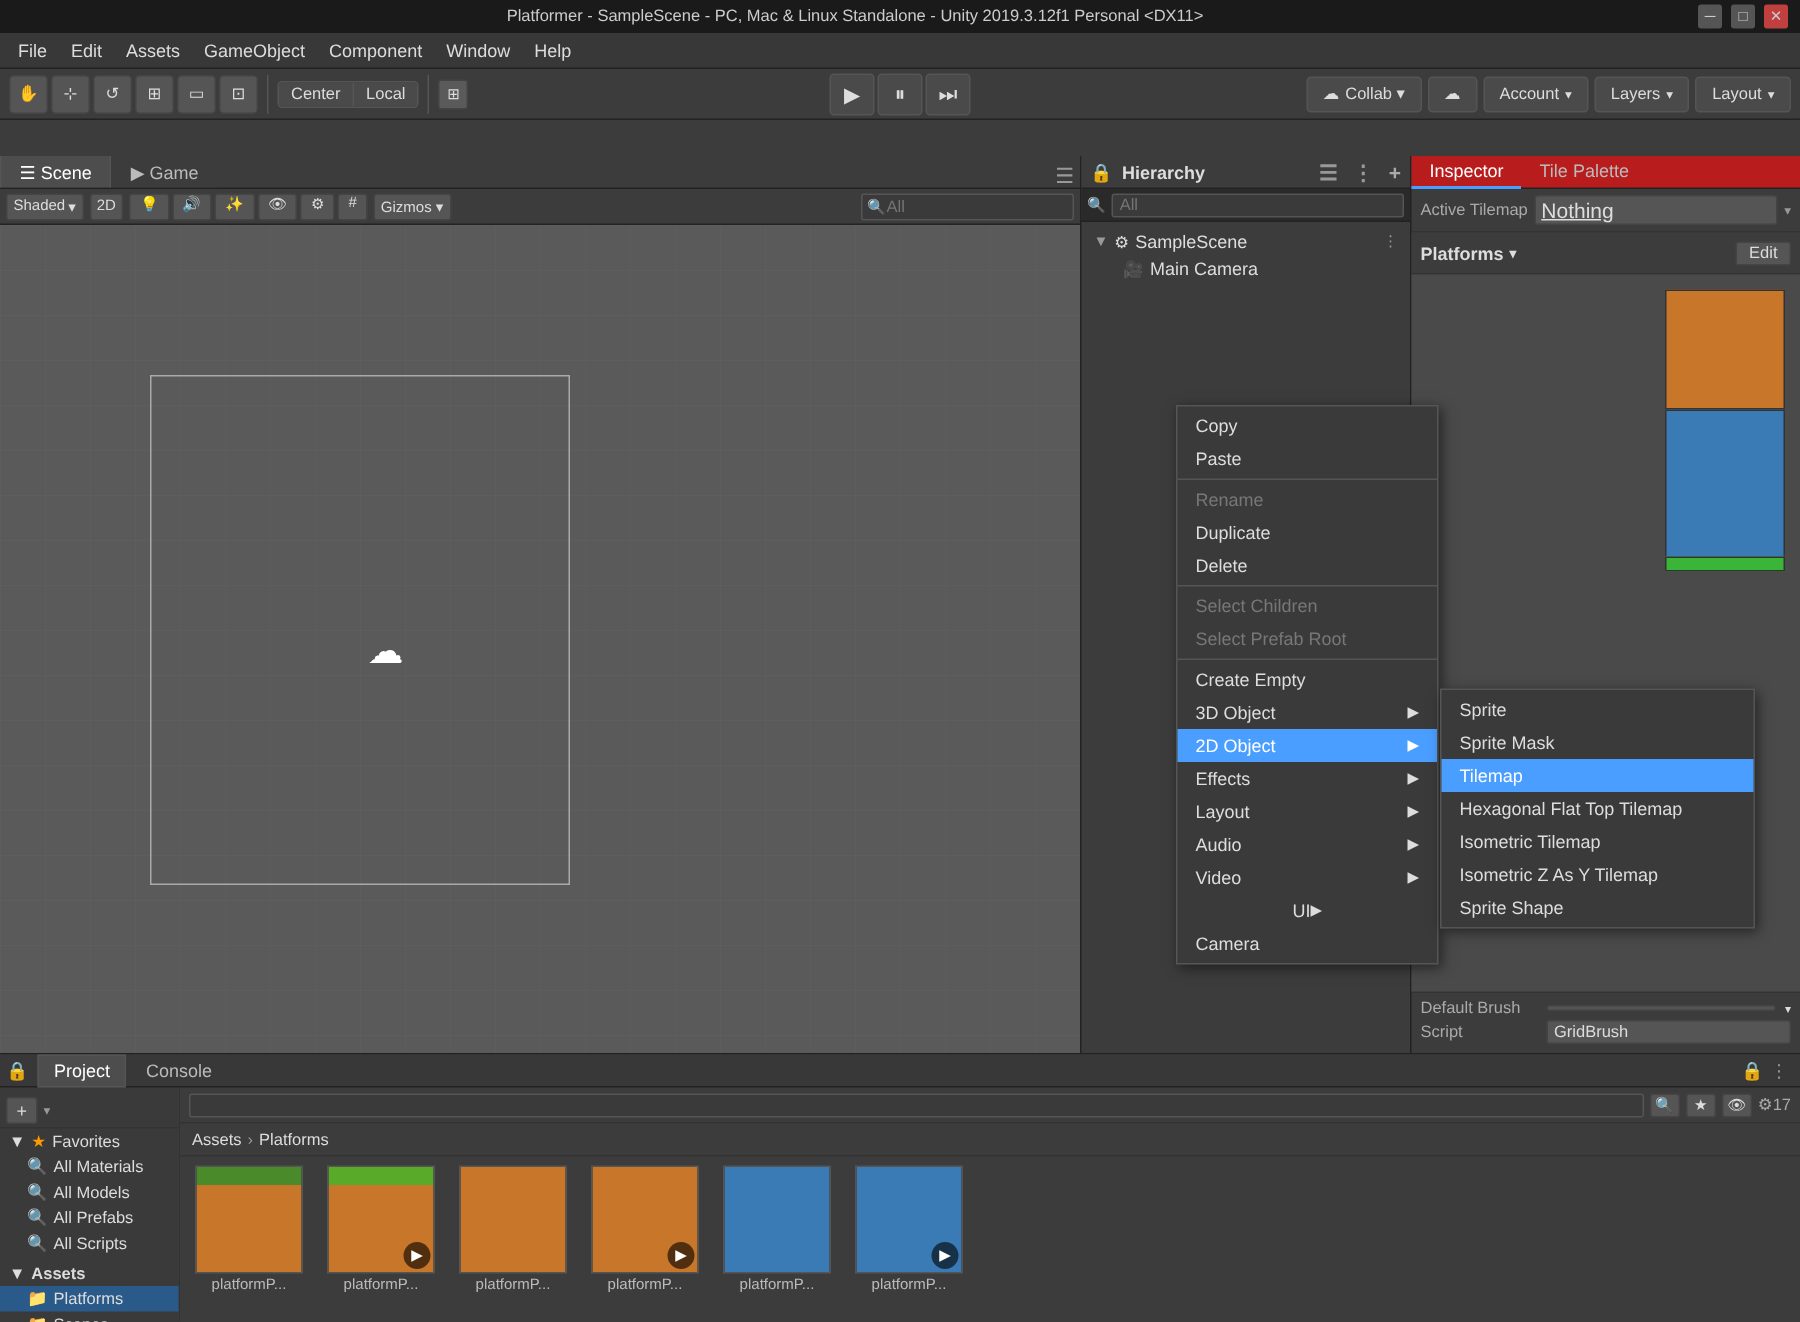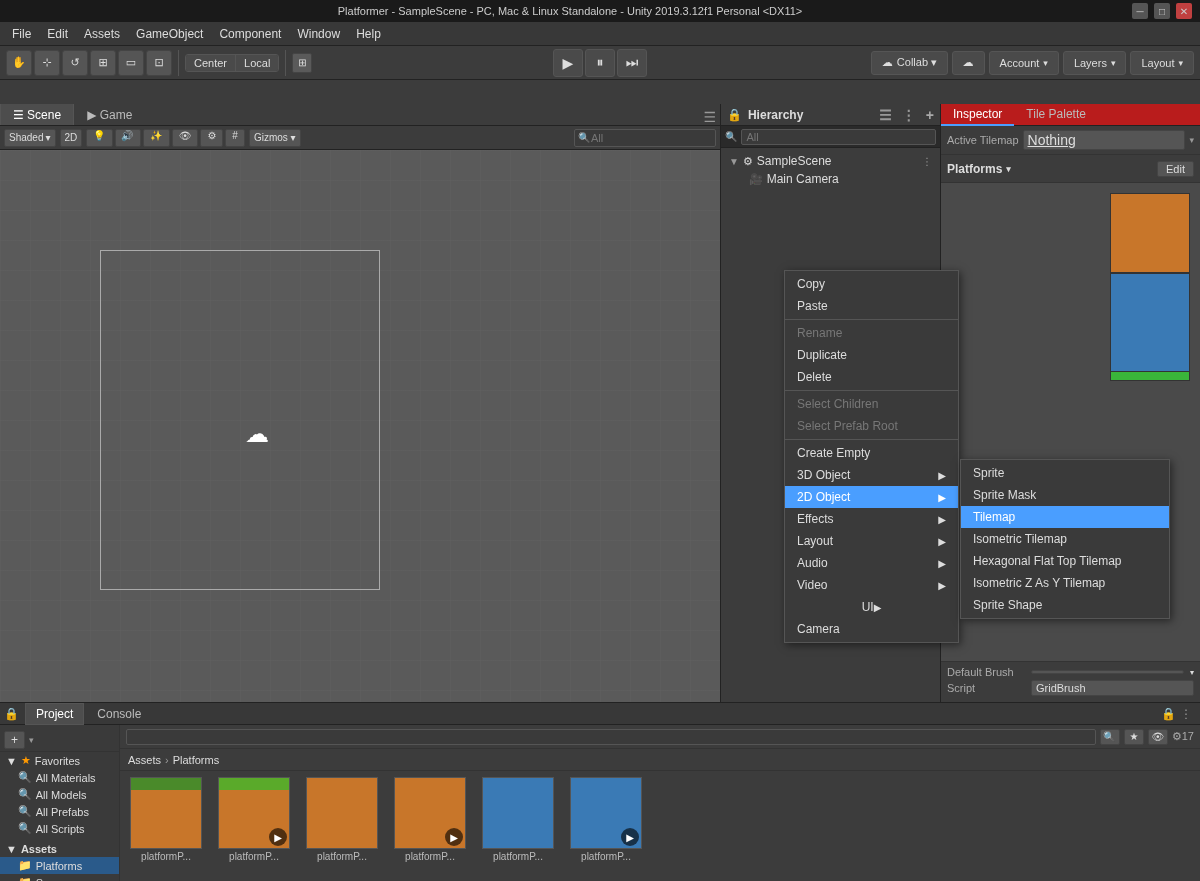--- a/index.html
+++ b/index.html
@@ -960,17 +960,17 @@
     <span>UI</span>
       <span class="ctx-arrow">▶</span>
   </div>
   <div class="ctx-item">Camera</div>
 </div>
 
 <div id="submenu">
   <div class="submenu-item">Sprite</div>
   <div class="submenu-item">Sprite Mask</div>
   <div class="submenu-item highlighted">Tilemap</div>
+  <div class="submenu-item">Hexagonal Flat Top Tilemap</div>
   <div class="submenu-item">Isometric Tilemap</div>
-  <div class="submenu-item">Hexagonal Flat Top Tilemap</div>
   <div class="submenu-item">Isometric Z As Y Tilemap</div>
   <div class="submenu-item">Sprite Shape</div>
 </div>
 
 </body></html>

